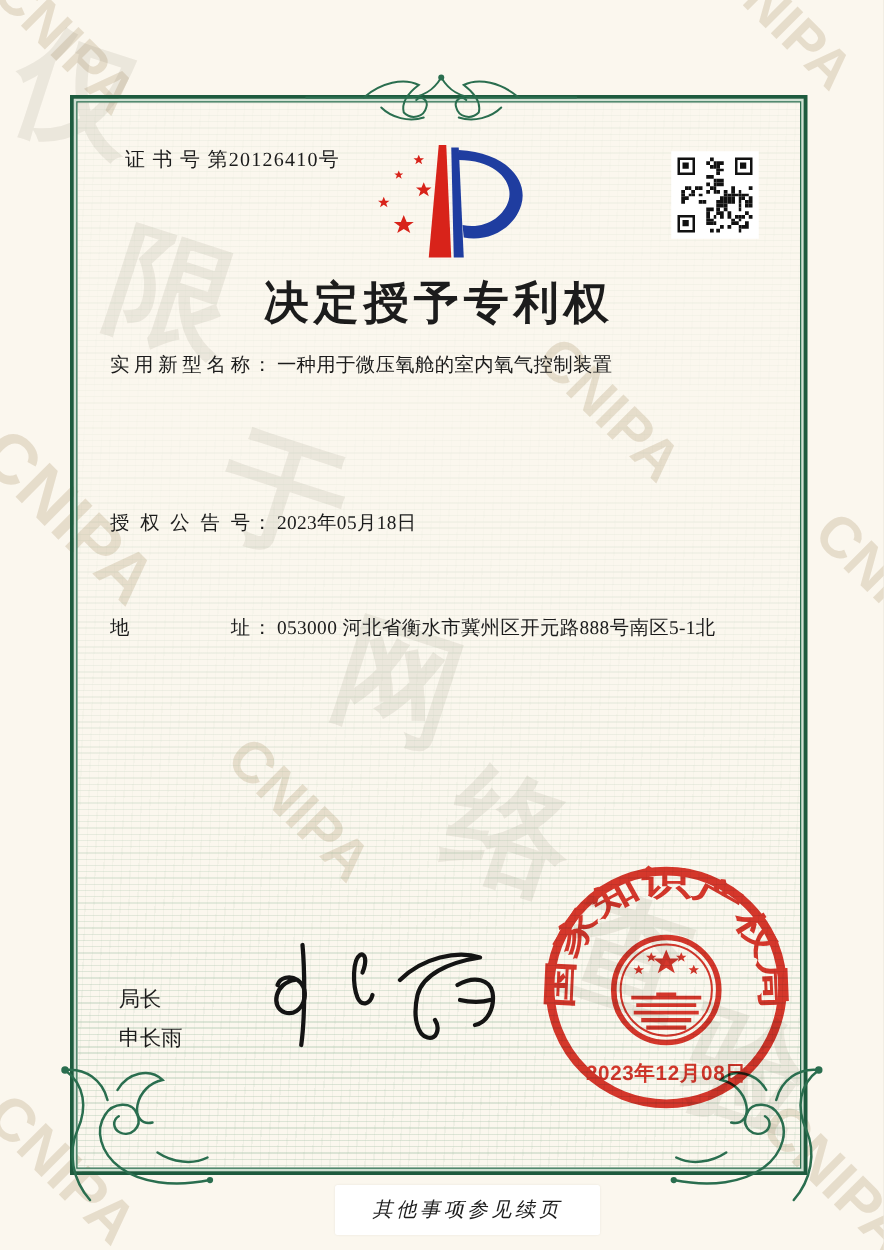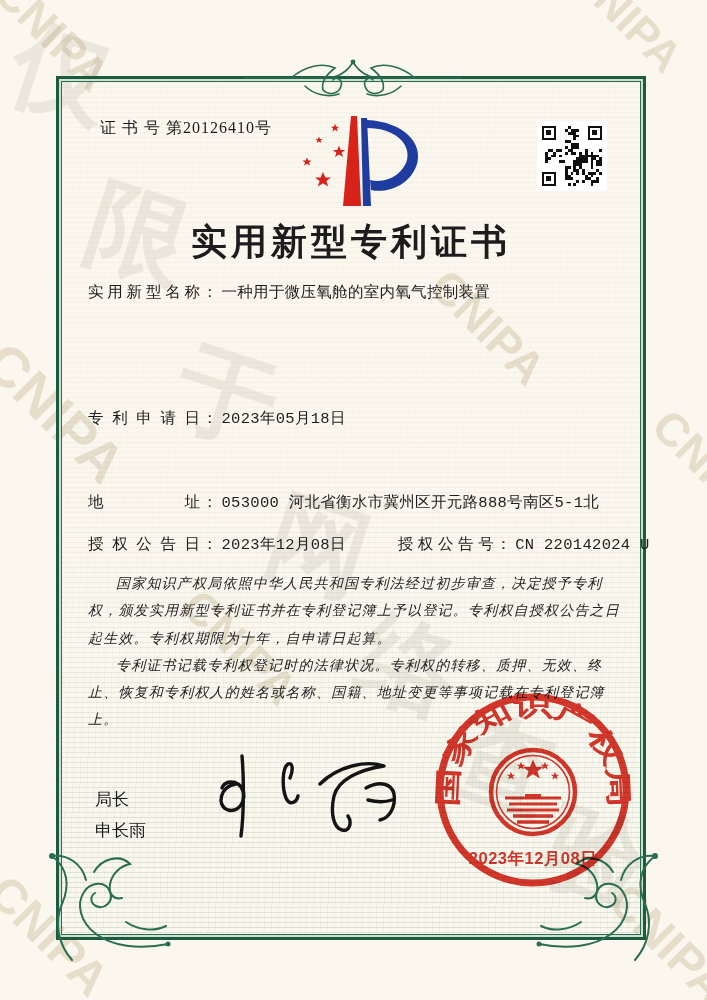--- a/index.html
+++ b/index.html
@@ -41,21 +41,21 @@
   .qr .finder { position:absolute; width:14px; height:14px; border:2.6px solid #111; background:#fff; }
   .qr .finder::after { content:""; position:absolute; left:2.2px; top:2.2px; width:4.6px; height:4.6px; background:#111; }
   .qr .f-tl{left:0;top:0} .qr .f-tr{right:0;top:0} .qr .f-bl{left:0;bottom:0}
   .title { position:absolute; left:56px; top:218px; width:590px; text-align:center;
            font-size:36px; font-weight:bold; letter-spacing:4px; }
   
   .field { position:absolute; left:88px; width:534px; font-size:15.5px; white-space:nowrap; }
   .flabel { display:inline-block; width:112px; text-align:justify; text-align-last:justify; vertical-align:bottom; }
   .flabel2 { display:inline-block; width:96px; text-align:justify; text-align-last:justify; vertical-align:bottom; }
   .colon { padding:0 4px 0 2px; }
-  .fvalue { letter-spacing:.3px;font-family:Liberation Mono, monospace; }
+  .fvalue { letter-spacing:.3px; }
   .pair2 { margin-left:52px; }
   
   .paras { position:absolute; left:88px; top:570px; width:536px; font-size:14px;
            font-style:italic; line-height:1.95; letter-spacing:1.2px; color:#222; }
   .paras p { text-indent:2em; }
   
   .issuer { position:absolute; left:95px; top:784px; font-family:"Liberation Sans","DejaVu Sans",sans-serif;
             font-size:17px; line-height:1.85; }
   .sig { position:absolute; left:198px; top:744px; }
   .seal { position:absolute; left:433px; top:690px; width:200px; height:200px;
@@ -253,39 +253,32 @@
         <div class="m" style="grid-row-start: 20; grid-column-start: 15;"></div>
         <div class="m" style="grid-row-start: 20; grid-column-start: 18;"></div>
         <div class="m" style="grid-row-start: 20; grid-column-start: 19;"></div>
         <div class="m" style="grid-row-start: 20; grid-column-start: 20;"></div>
         <div class="m" style="grid-row-start: 21; grid-column-start: 10;"></div>
         <div class="m" style="grid-row-start: 21; grid-column-start: 12;"></div>
         <div class="m" style="grid-row-start: 21; grid-column-start: 18;"></div>
       </div>
   </div>
 
-  <div class="title">实用新型专利证书</div>
+  <div class="title">决定授予专利权</div>
 
   <div class="field" style="top:282px">
     <span class="flabel">实用新型名称</span><span class="colon">：</span><span class="fvalue">一种用于微压氧舱的室内氧气控制装置</span>
   </div>
   <div class="field" style="top:408px">
-    <span class="flabel">专利申请日</span><span class="colon">：</span><span class="fvalue">2023年05月18日</span>
+    <span class="flabel">授权公告号</span><span class="colon">：</span><span class="fvalue">2023年05月18日</span>
   </div>
   <div class="field" style="top:492px">
     <span class="flabel">地址</span><span class="colon">：</span><span class="fvalue">053000 河北省衡水市冀州区开元路888号南区5-1北</span>
   </div>
-  <div class="field" style="top:534px">
-    <span class="flabel">授权公告日</span><span class="colon">：</span><span class="fvalue">2023年12月08日</span><span class="pair2"><span class="flabel2">授权公告号</span><span class="colon">：</span><span class="fvalue">CN 220142024 U</span></span>
-  </div>
-
-  <div class="paras">
-    <p>国家知识产权局依照中华人民共和国专利法经过初步审查，决定授予专利权，颁发实用新型专利证书并在专利登记簿上予以登记。专利权自授权公告之日起生效。专利权期限为十年，自申请日起算。</p>
-    <p>专利证书记载专利权登记时的法律状况。专利权的转移、质押、无效、终止、恢复和专利权人的姓名或名称、国籍、地址变更等事项记载在专利登记簿上。</p>
-  </div>
+
 
   <div class="issuer">
     <div>局长</div>
     <div>申长雨</div>
   </div>
 
   <svg class="sig" width="215" height="100" viewBox="0 0 215 100">
     <g stroke="#141414" fill="none" stroke-width="3.4" stroke-linecap="round" stroke-linejoin="round">
       <path d="M38,40 C22,42 18,62 30,66 C44,70 52,48 40,40 C34,36 26,38 24,44"></path>
       <path d="M44,12 C46,34 46,70 43,92"></path>
@@ -312,14 +305,15 @@
         <use href="#star" transform="translate(112,76) scale(0.42)" stroke="none"></use>
         <use href="#star" transform="translate(122,86) scale(0.42)" stroke="none"></use>
         <path d="M72,108 H128 M76,114 H124 M74,120 H126" fill="none" stroke-width="3"></path>
         <path d="M80,126 H120 M84,132 H116" fill="none" stroke-width="3.4"></path>
         <rect x="92" y="104" width="16" height="5" stroke="none"></rect>
       </g>
       <text x="100" y="174" text-anchor="middle" font-size="16.5" font-weight="bold" letter-spacing="0.5" font-family="'Liberation Sans',sans-serif" stroke="none">2023年12月08日</text>
     </g>
   </svg>
 
+  <div class="footer-box">其他事项参见续页</div>
 
 </div>
 
 </body></html>

